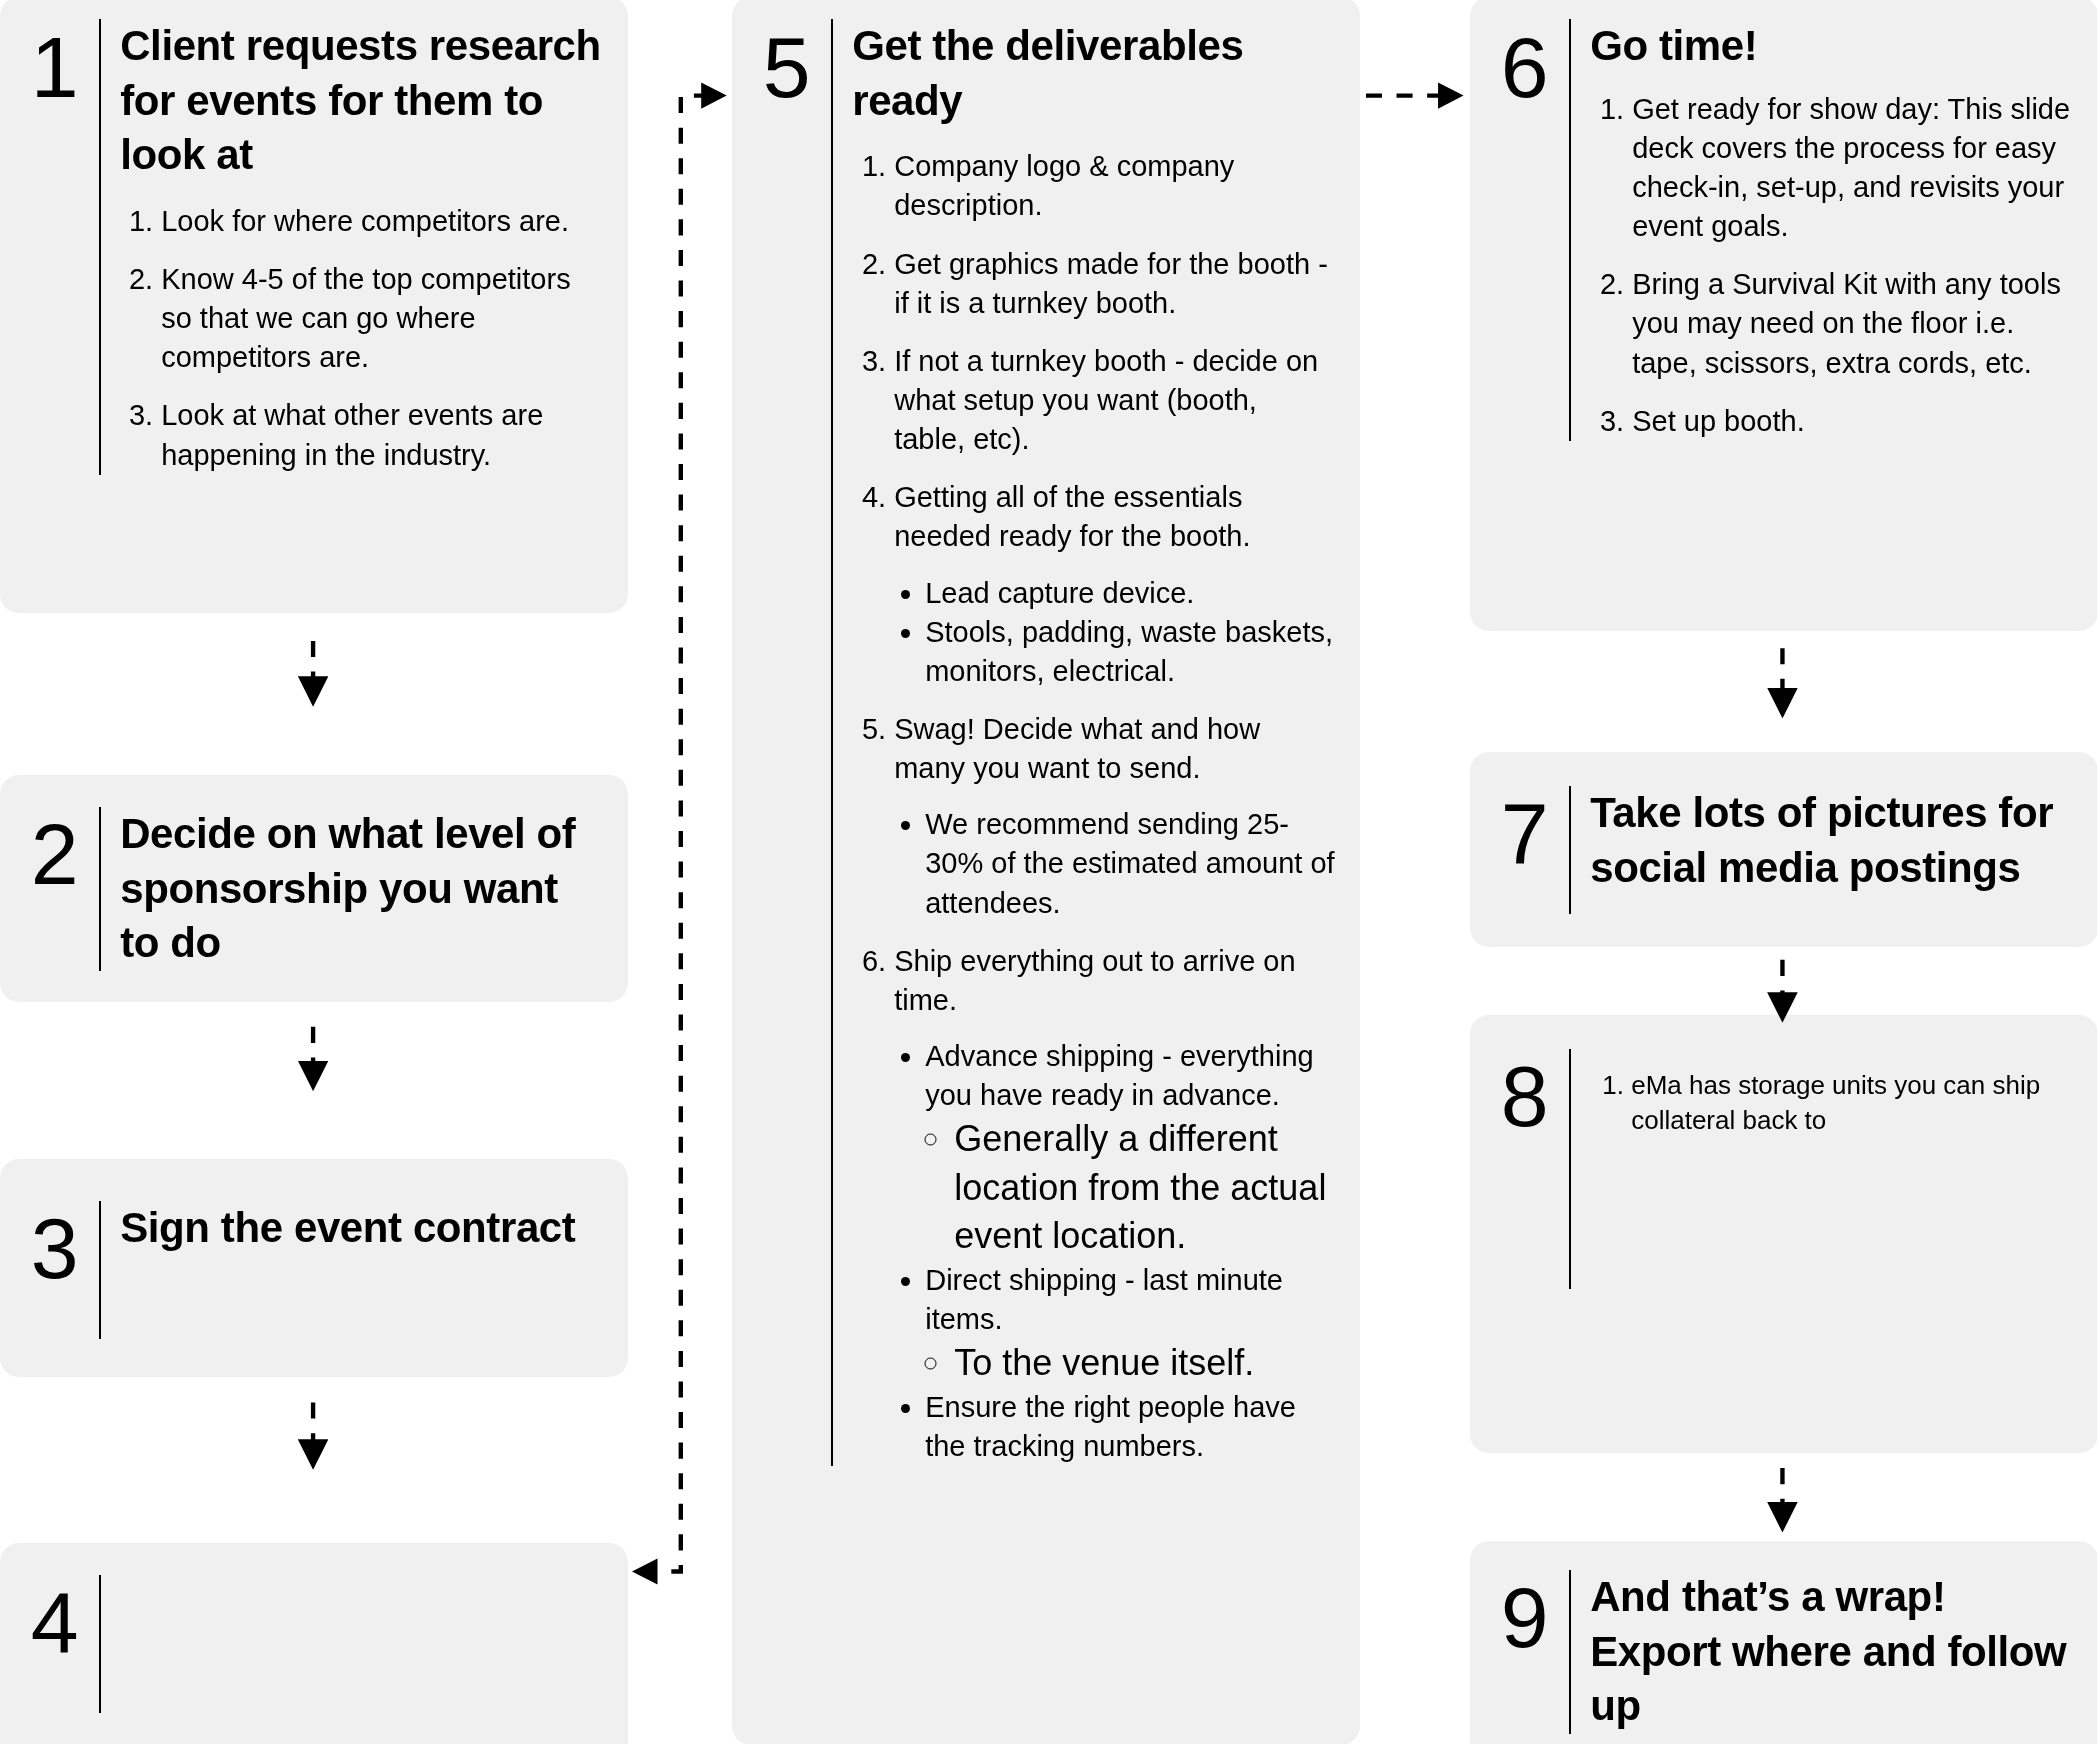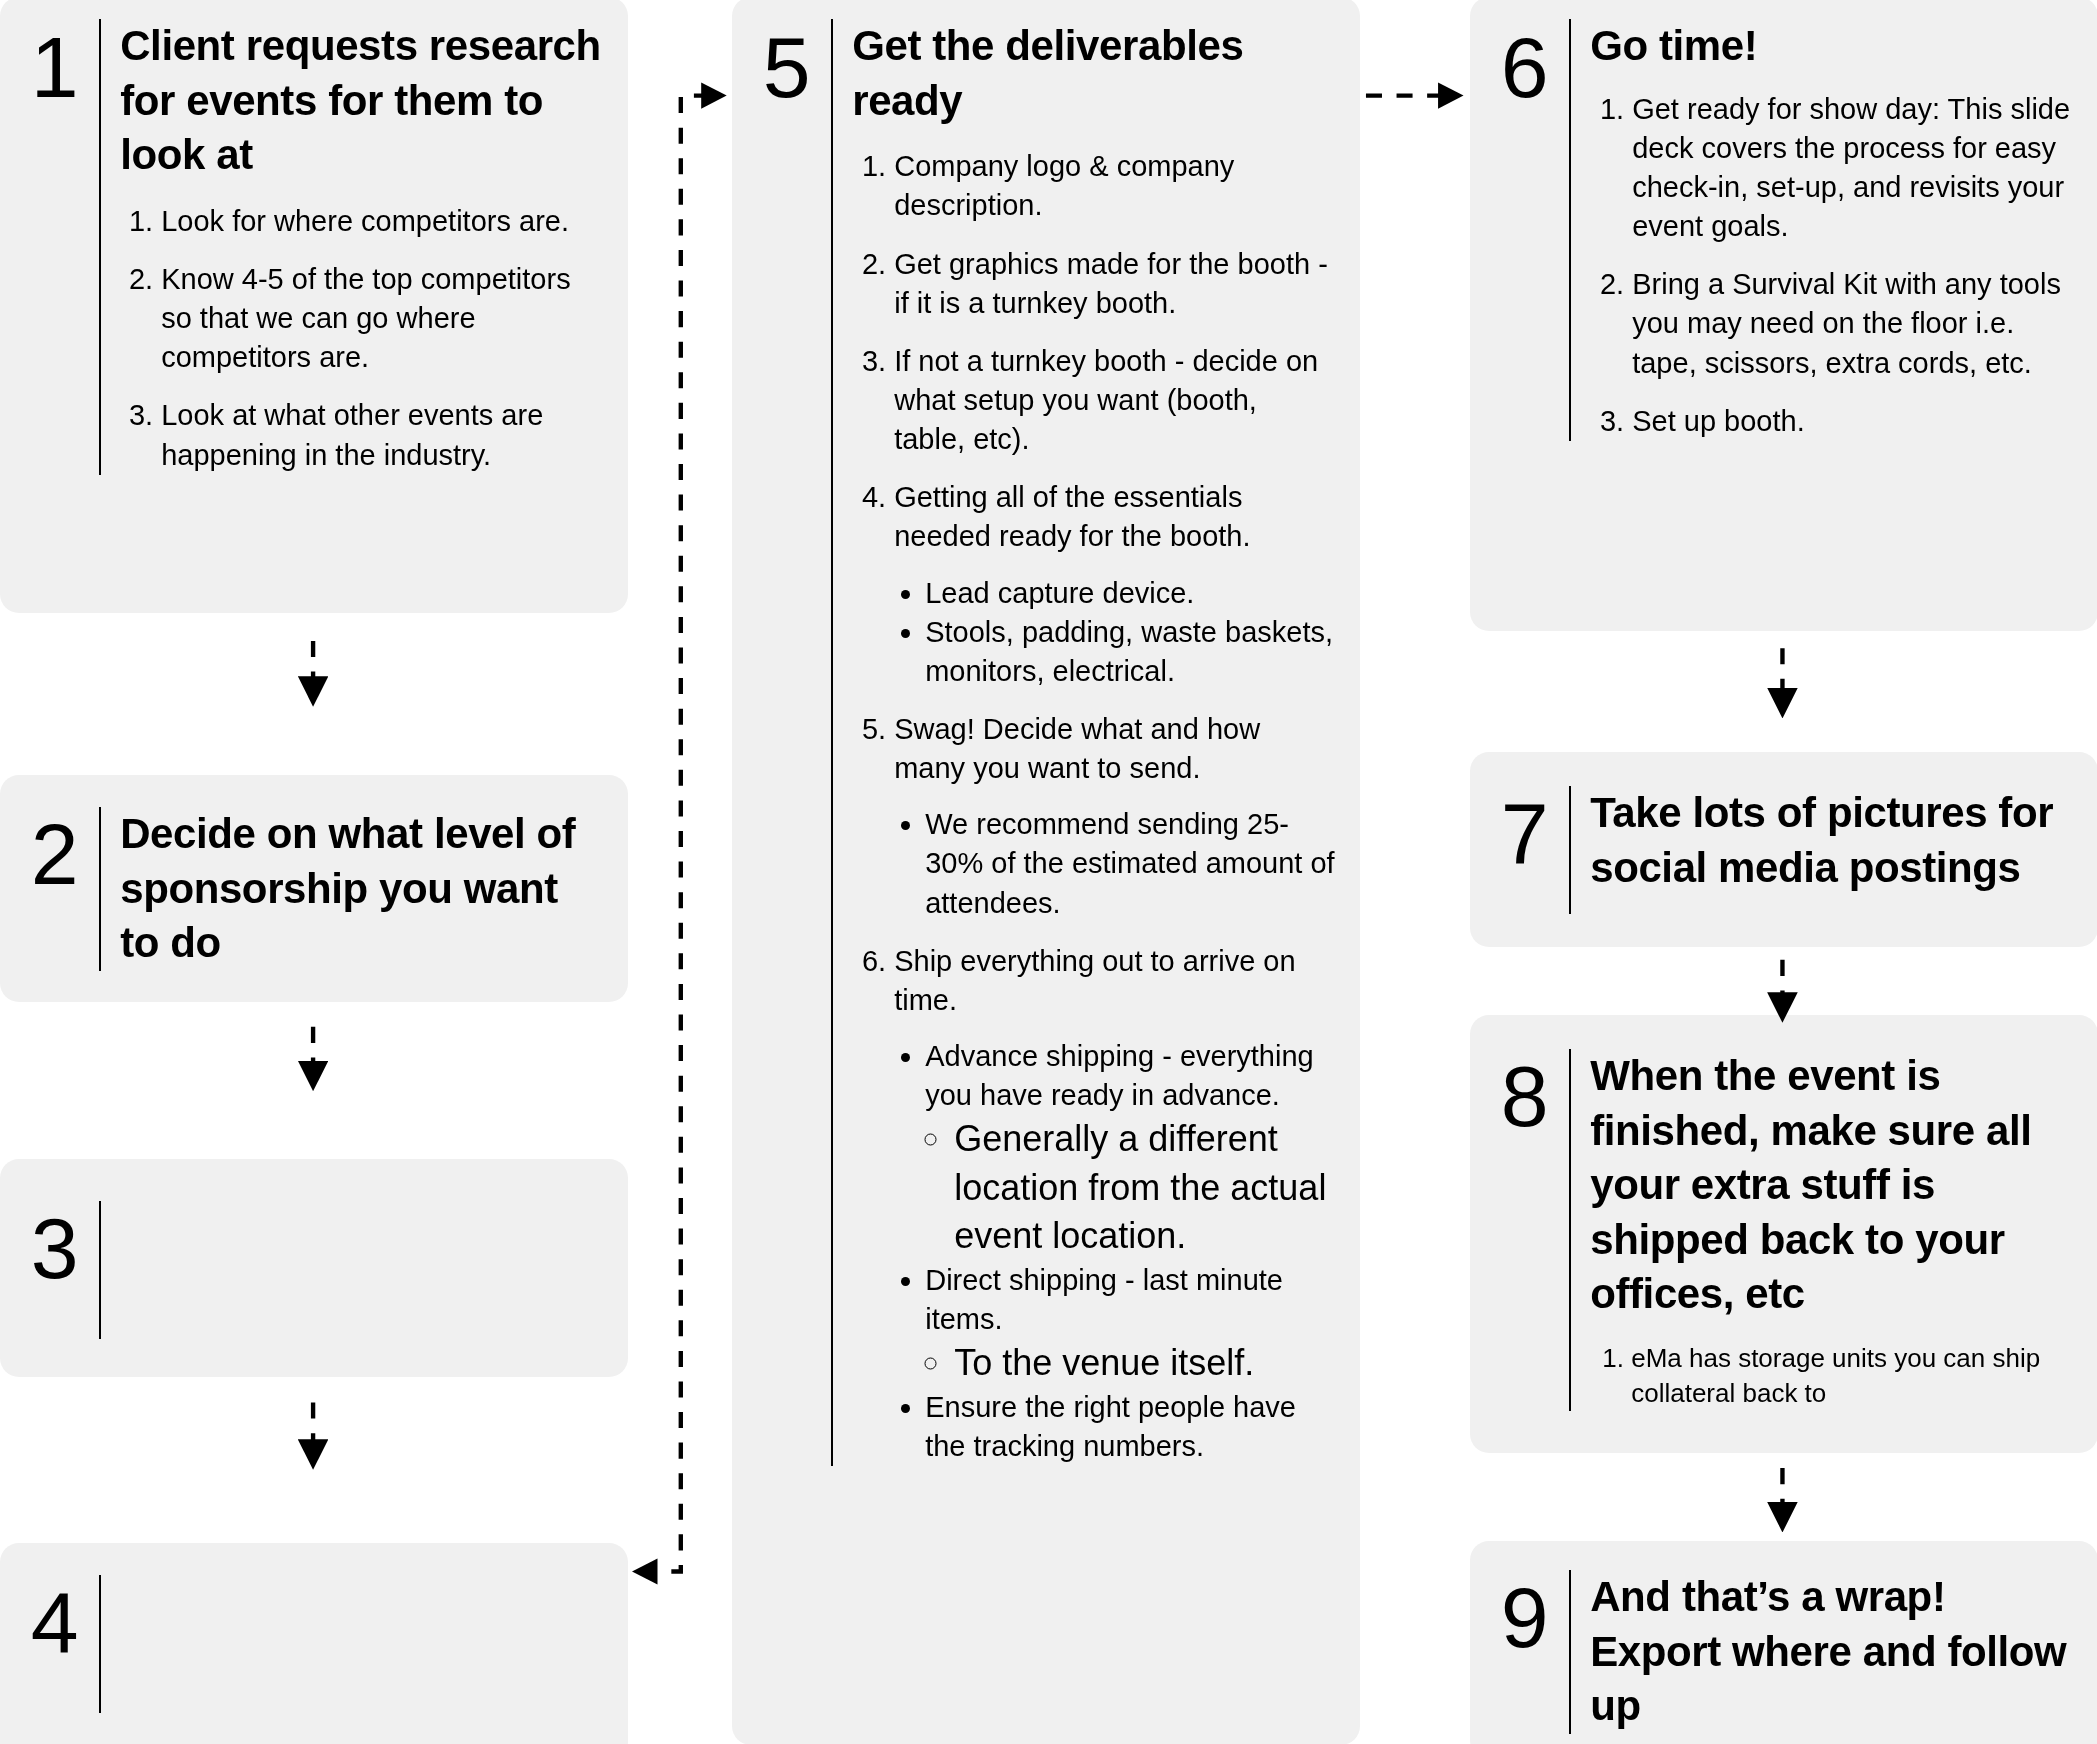--- a/index.html
+++ b/index.html
@@ -149,20 +149,23 @@
       <div class="body">
         <div class="title">Decide on what level of sponsorship you want to do</div>
       </div>
     </div>
   </div>
 
   <div class="card" id="card3">
     <div class="card-inner">
       <div class="num">3</div>
       <div class="rule"></div>
+      <div class="body">
+        <div class="title">Sign the event contract</div>
+      </div>
     </div>
   </div>
 
   <div class="card" id="card4">
     <div class="card-inner">
       <div class="num">4</div>
       <div class="rule"></div>
     </div>
   </div>
 
@@ -235,21 +238,20 @@
         <div class="title">Take lots of pictures for social media postings</div>
       </div>
     </div>
   </div>
 
   <div class="card" id="card8">
     <div class="card-inner">
       <div class="num">8</div>
       <div class="rule"></div>
       <div class="body">
-        <div class="title">When the event is finished, make sure all your extra stuff is shipped back to your offices, etc</div>
         <ol class="lvl1">
           <li>eMa has storage units you can ship collateral back to</li>
         </ol>
       </div>
     </div>
   </div>
 
   <div class="card" id="card9">
     <div class="card-inner">
       <div class="num">9</div>

